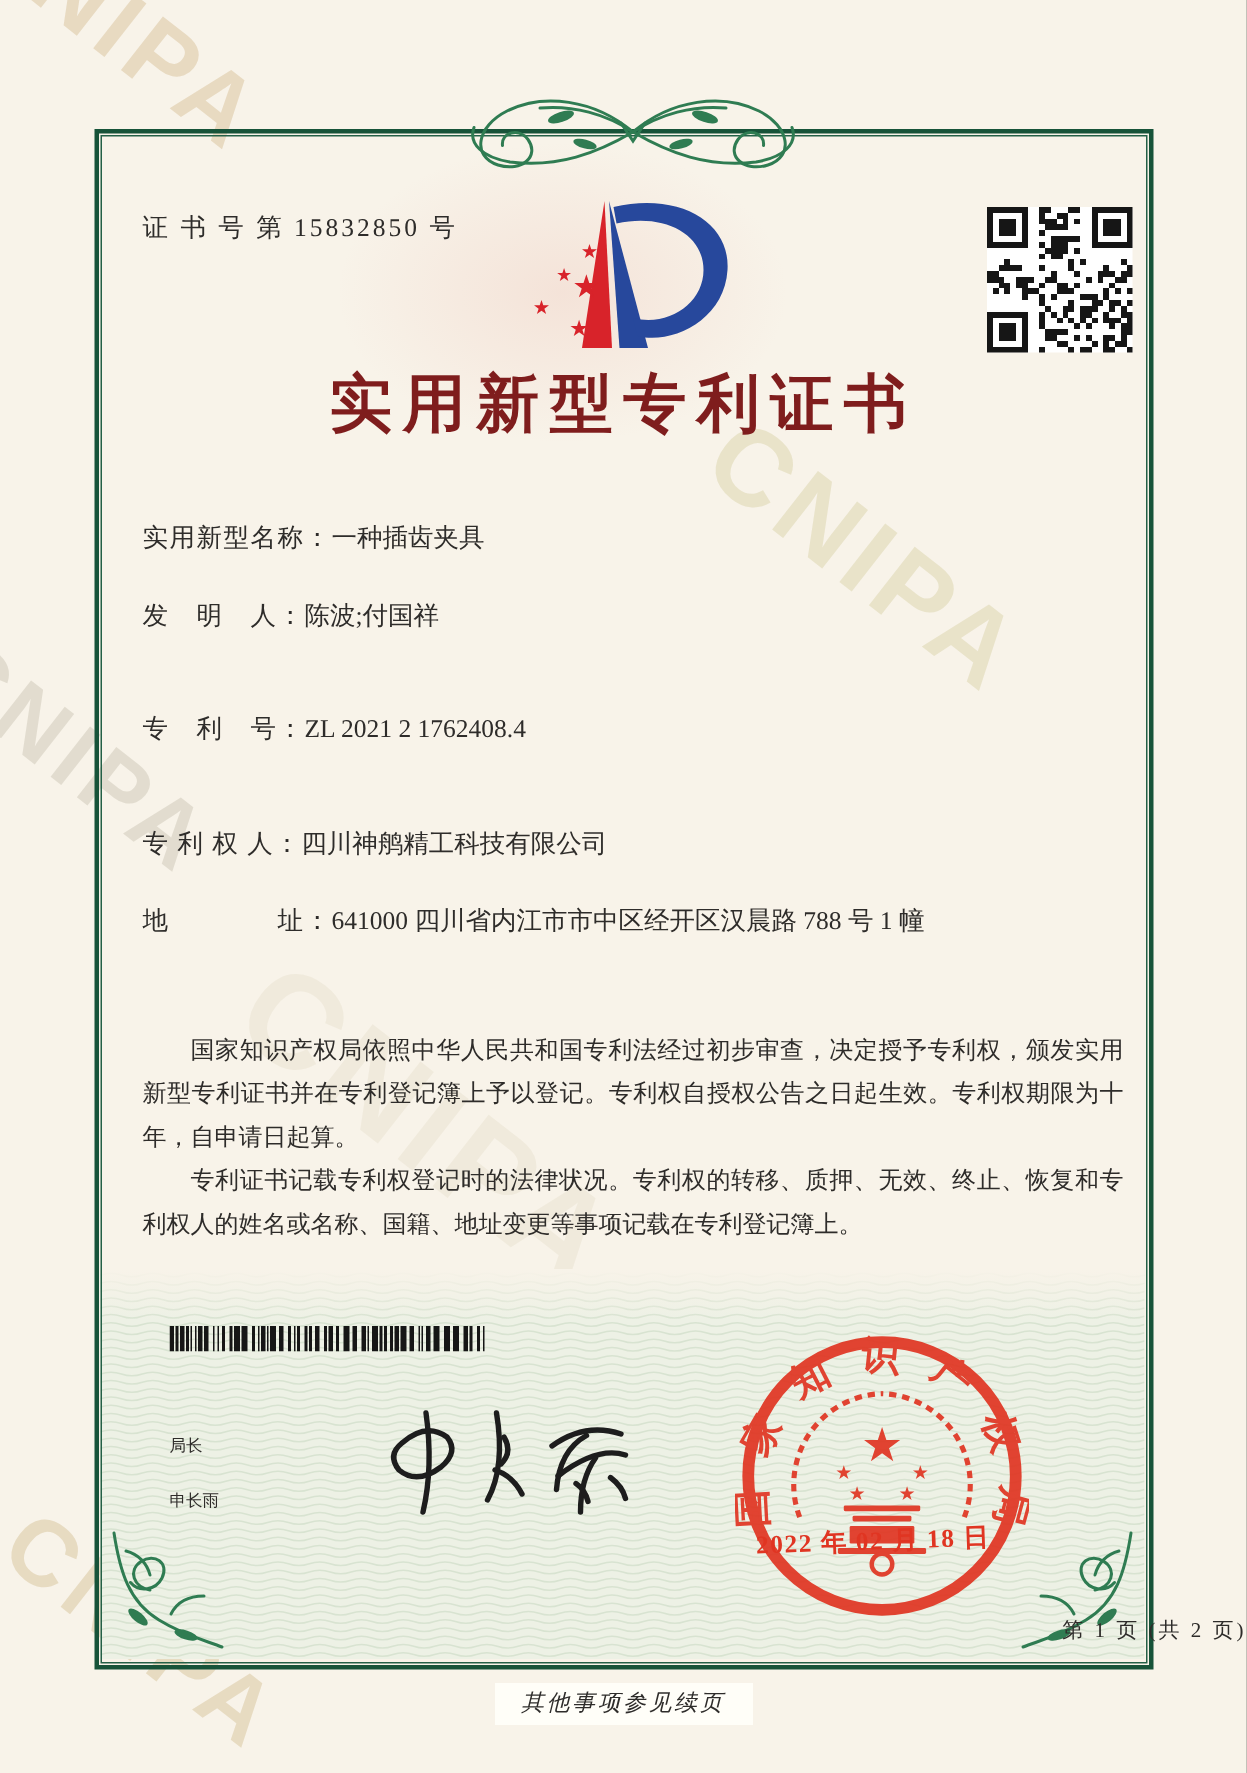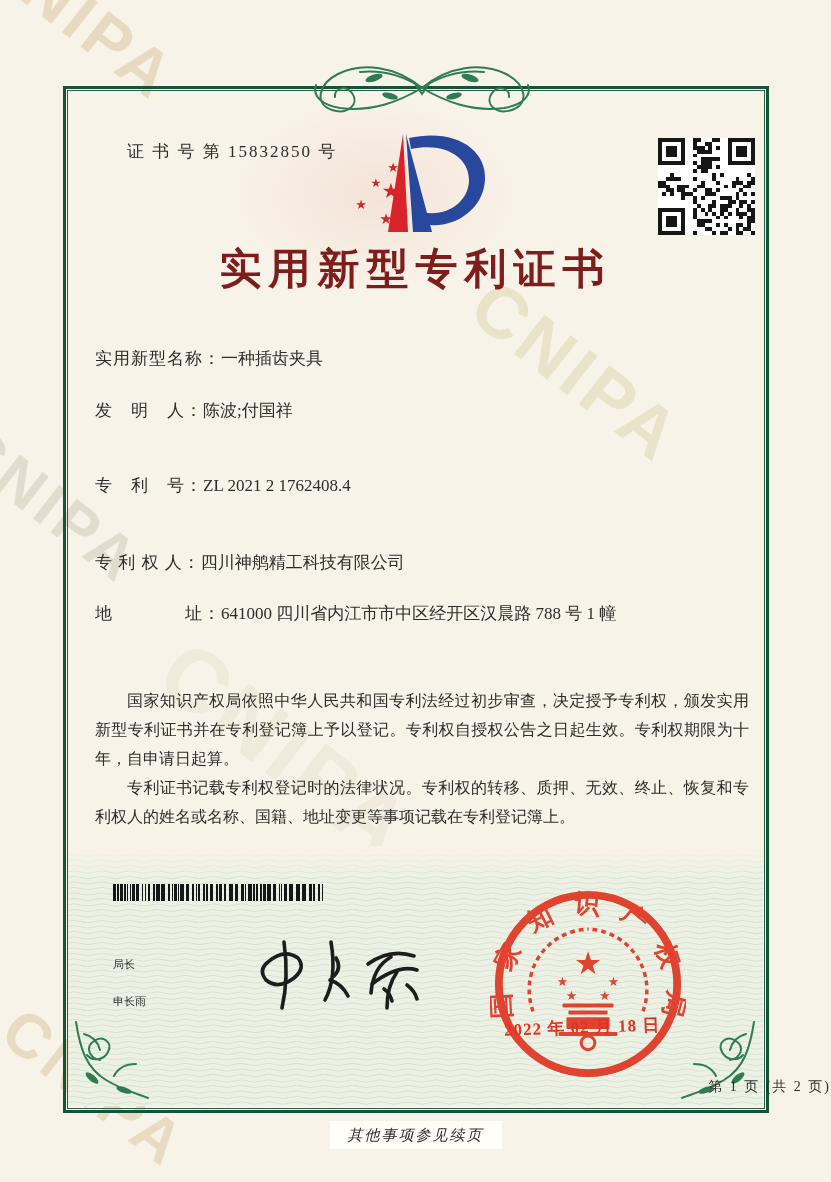--- a/index.html
+++ b/index.html
@@ -23,21 +23,21 @@
   #waves-box svg{display:block;width:100%;height:100%;}
   #waves-box path{fill:none;stroke:#d8e3d1;stroke-width:1;}
   #waves-fade{position:absolute;left:0;top:0;width:100%;height:34px;
       background:linear-gradient(#f8f3e9,rgba(248,243,233,0));}
   
   .ornament{position:absolute;z-index:3;}
   .ornament path,.ornament circle{fill:none;stroke:#2f7c52;stroke-width:2;stroke-linecap:round;}
   .ornament .leaf{fill:#2f7c52;stroke:none;}
   
   .abs{position:absolute;z-index:4;}
-  #cert-number{left:95px;top:140px;font-size:17px;letter-spacing:2px;margin-left:32px;}
+  #cert-number{left:95px;top:140px;font-size:17px;letter-spacing:2px;}
   #title{left:0;right:0;top:241px;text-align:center;font-size:42px;font-weight:bold;
          letter-spacing:7px;color:#7f1d1d;}
   .row{left:95px;font-size:17px;white-space:nowrap;}
   .row .lbl{letter-spacing:1px;}
   .para-block{left:95px;top:686px;width:654px;z-index:4;}
   .para-block p{margin:0;text-indent:2em;font-size:16px;line-height:29px;text-align:justify;}
   #officer{left:113px;top:946px;font-size:11px;line-height:37px;z-index:5;}
   #page-num{left:0;right:0;top:1078px;text-align:right;font-size:14px;letter-spacing:2px;z-index:4;}
   #footer-note{left:0;right:0;top:1126px;text-align:center;font-size:15px;z-index:4;}
   #footer-note span{background:#fffef8;padding:6px 18px;letter-spacing:2px;font-style:italic;}

